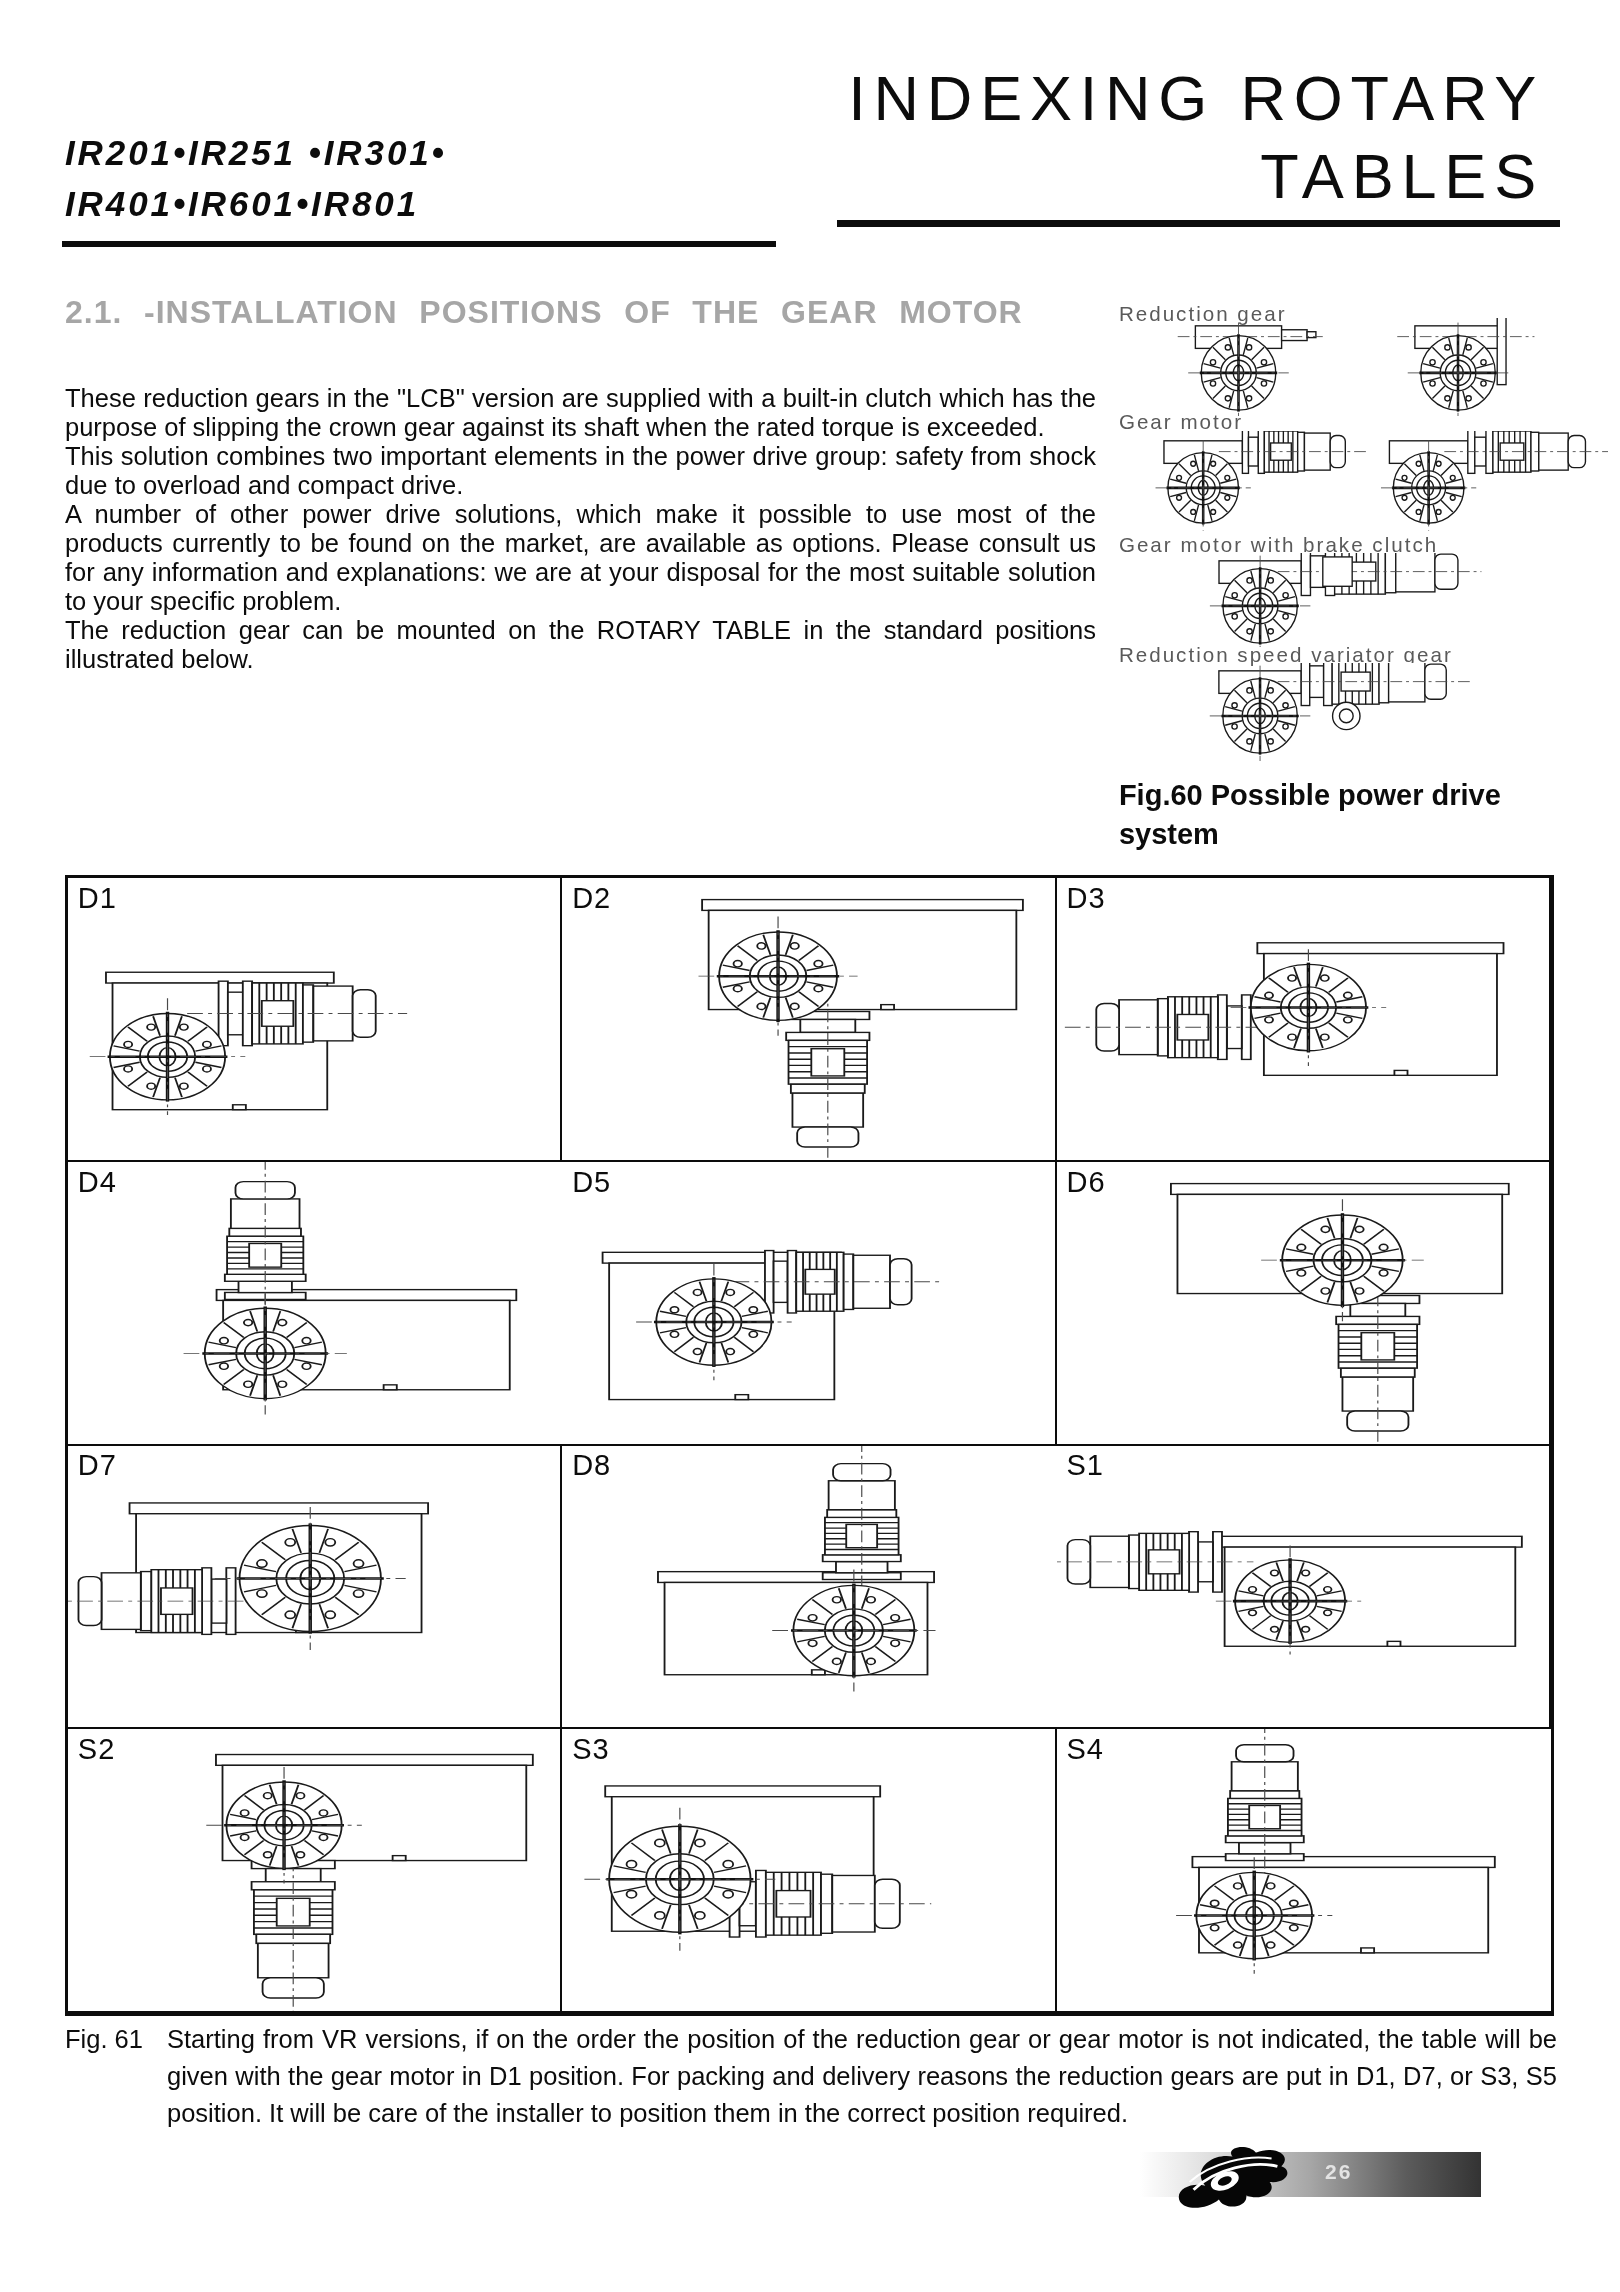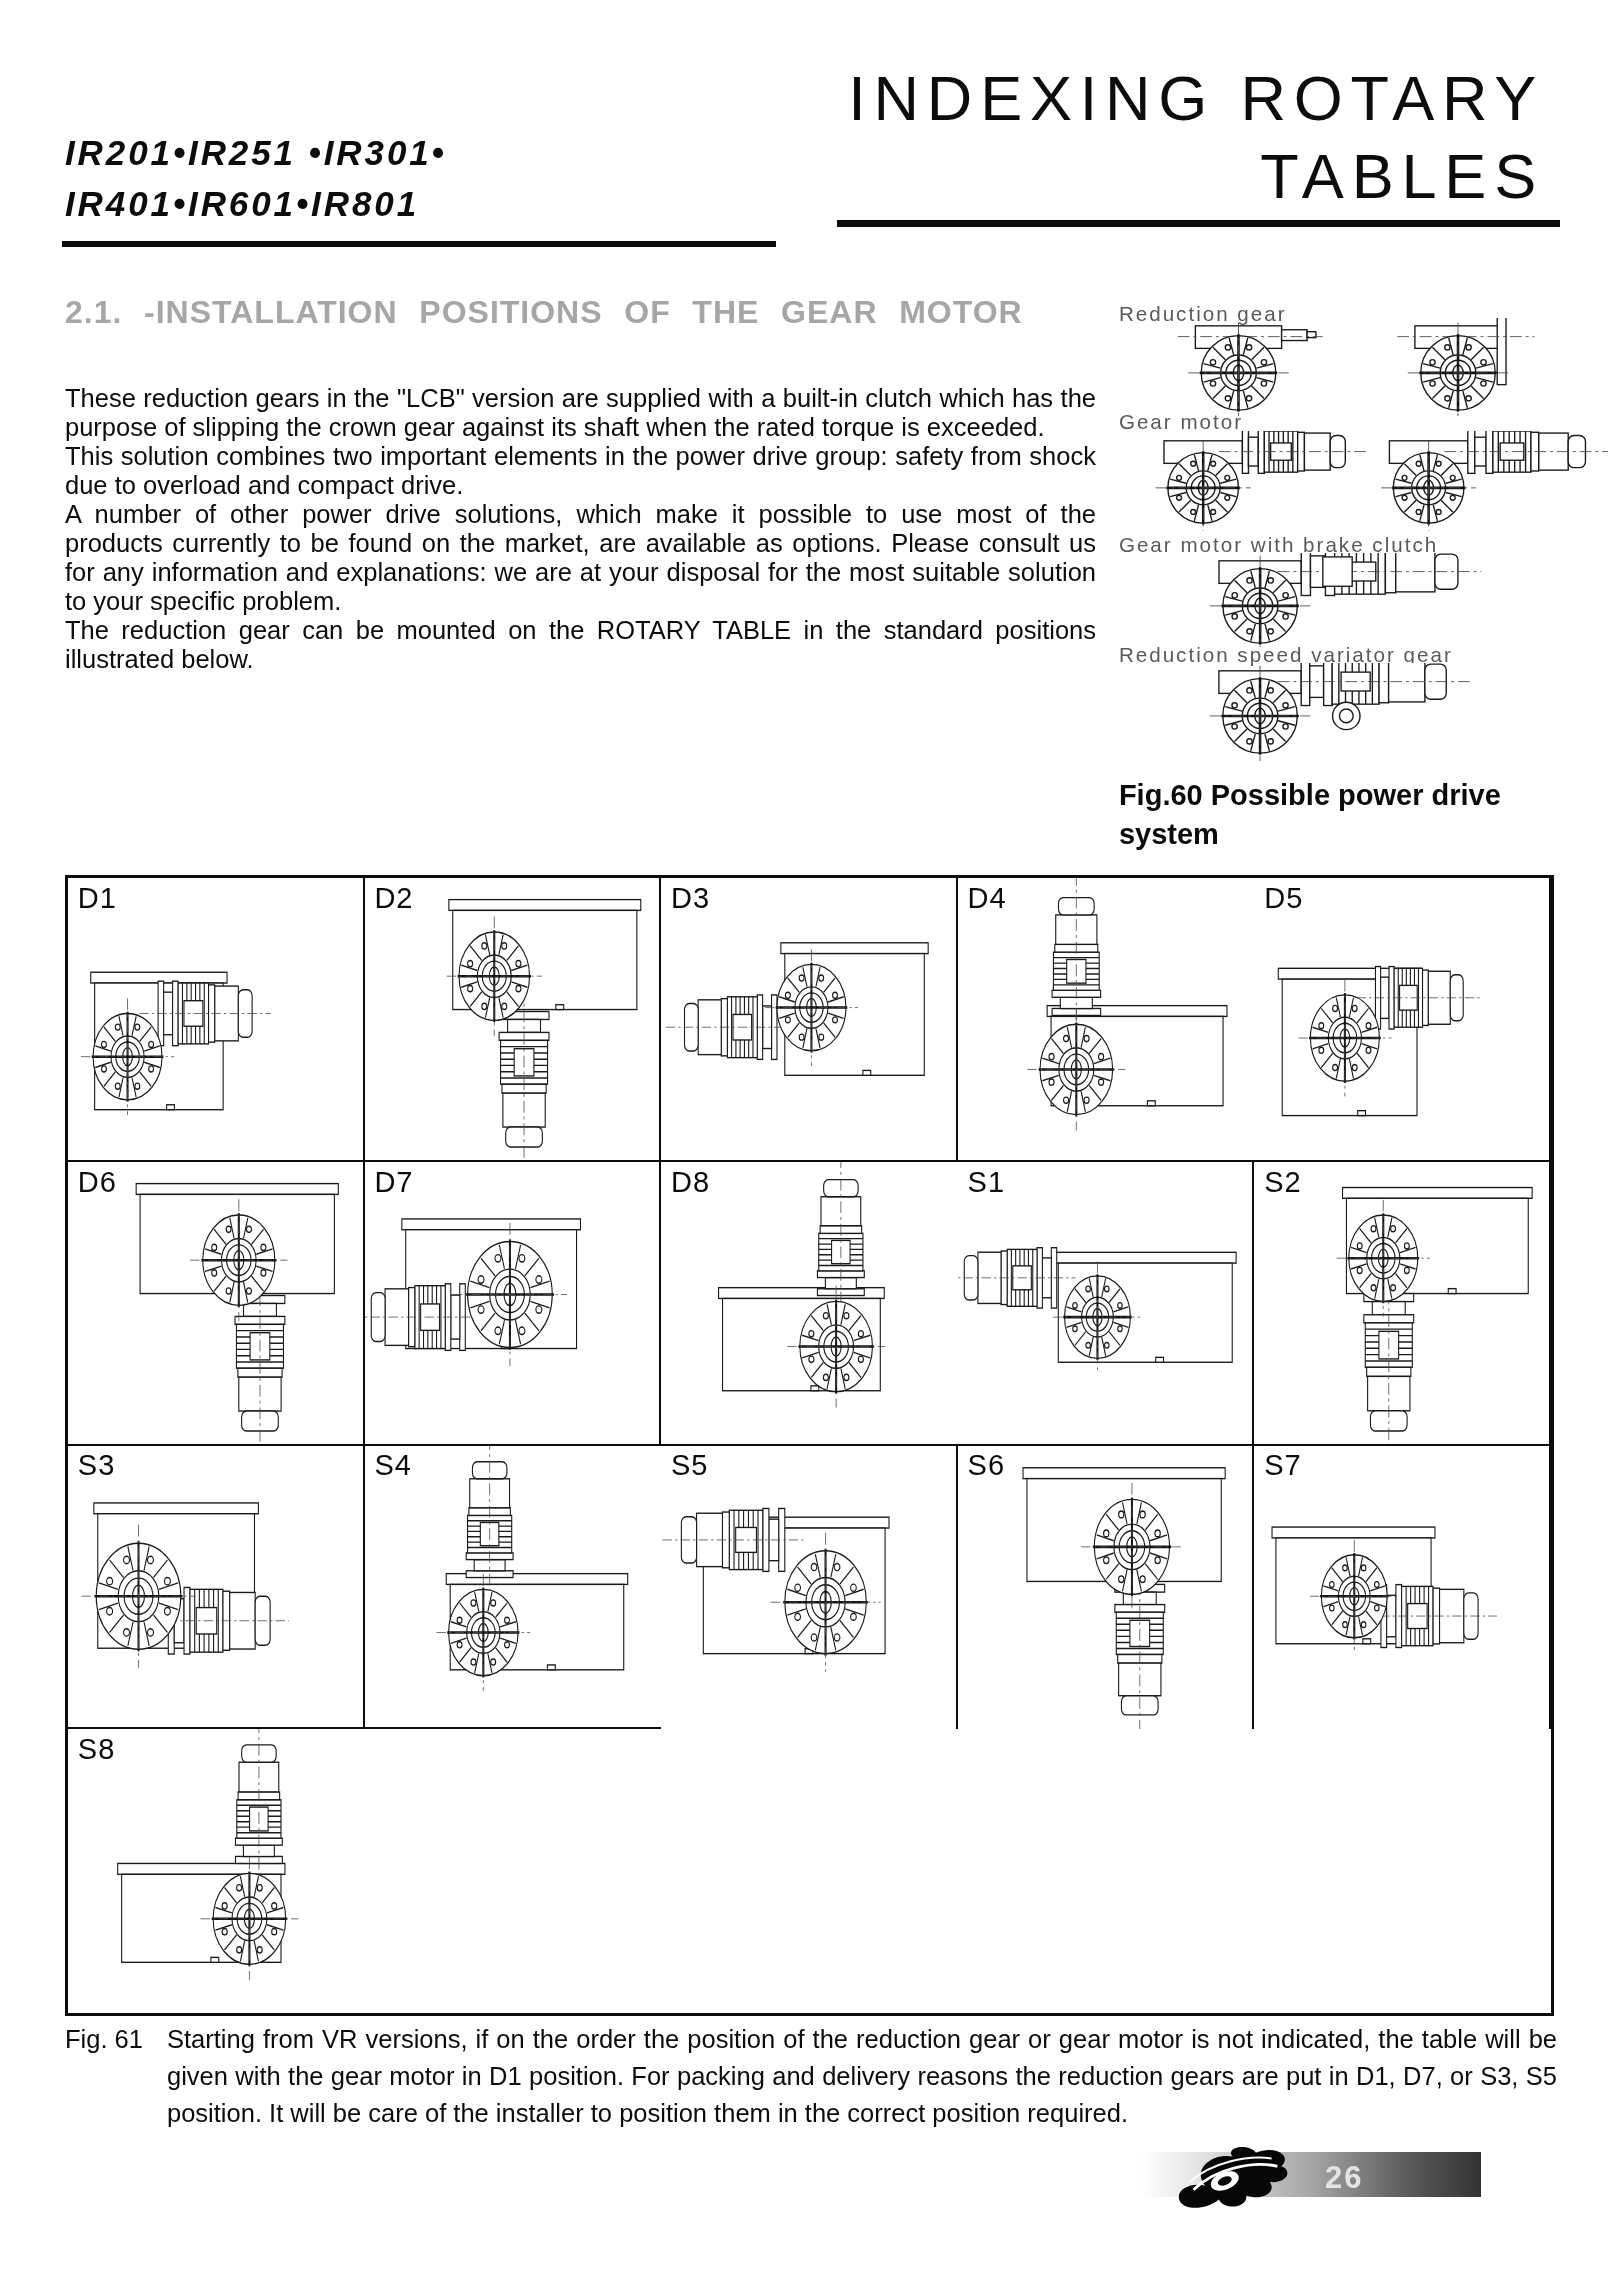--- a/index.html
+++ b/index.html
@@ -25,38 +25,38 @@
   
   .figcol{position:absolute;left:1113px;top:294px;width:495px;height:588px;}
   .figlabel{position:absolute;left:5.9px;font-size:20.6px;color:#5a5a5a;letter-spacing:2px;}
   .figsvg{position:absolute;left:0;}
   .fig60cap{position:absolute;left:5.9px;top:482px;width:421px;
             font-size:29px;font-weight:bold;line-height:39px;color:#0c0c0c;}
 
   
   .grid{position:absolute;left:65px;top:875px;width:1489px;height:1141px;
         border:3.9px solid #0c0c0c;box-sizing:border-box;
-        display:grid;grid-template-columns:repeat(5,1fr);grid-template-rows:repeat(4,1fr);}
+        display:grid;grid-template-columns:repeat(3,1fr);grid-template-rows:repeat(4,1fr);}
   .cell{position:relative;border-right:2.9px solid #0c0c0c;border-bottom:2.9px solid #0c0c0c;overflow:hidden;}
   .cell:nth-child(4n){border-right:none;}
   .cell:nth-child(n+13){border-bottom:none;}
   .cell-label{position:absolute;left:9.8px;top:3.9px;font-size:29px;color:#0c0c0c;letter-spacing:1px;}
   .cell svg{position:absolute;left:0;top:0;width:100%;height:100%;}
 
   
   .fig61{position:absolute;left:65px;top:2021px;width:1492px;display:flex;
          font-size:25.5px;line-height:37px;color:#0c0c0c;}
   .fig61 .lab{width:102px;flex:none;}
   .fig61 .txt{flex:1;text-align:justify;}
 
   
   .footer-bar{position:absolute;left:1140px;top:2152px;width:341px;height:45px;
      background:linear-gradient(90deg,#ffffff 0%,#dcdcdc 22%,#a6a6a6 50%,#5c5c5c 78%,#333333 100%);}
   .logo{position:absolute;left:1172px;top:2141px;width:127px;height:78px;}
-  .pagenum{position:absolute;left:1325px;top:2160px;font-size:31px;font-weight:bold;
+  .pagenum{position:absolute;left:1325px;top:2160px;font-size:21px;font-weight:bold;
            color:#e3e3e3;letter-spacing:2px;text-align:right;}
 
   
   .ln{fill:none;stroke:#1a1a1a;stroke-width:1.4;}
   .lnf{fill:#ffffff;stroke:#1a1a1a;stroke-width:1.4;}
   .bold{fill:none;stroke:#111;stroke-width:2.6;}
   .cl{fill:none;stroke:#4a4a4a;stroke-width:0.9;stroke-dasharray:12 4 3 4;}
 </style>
 </head>
 <body>

